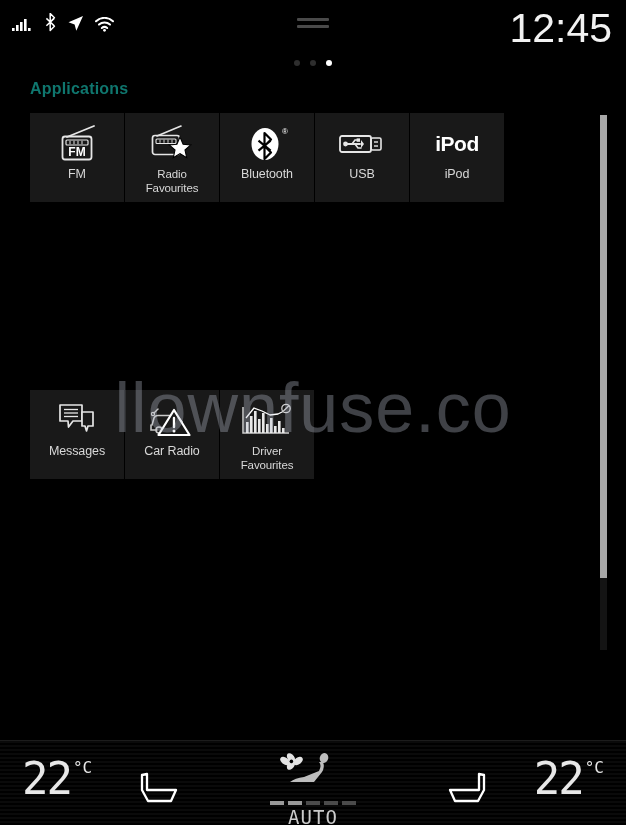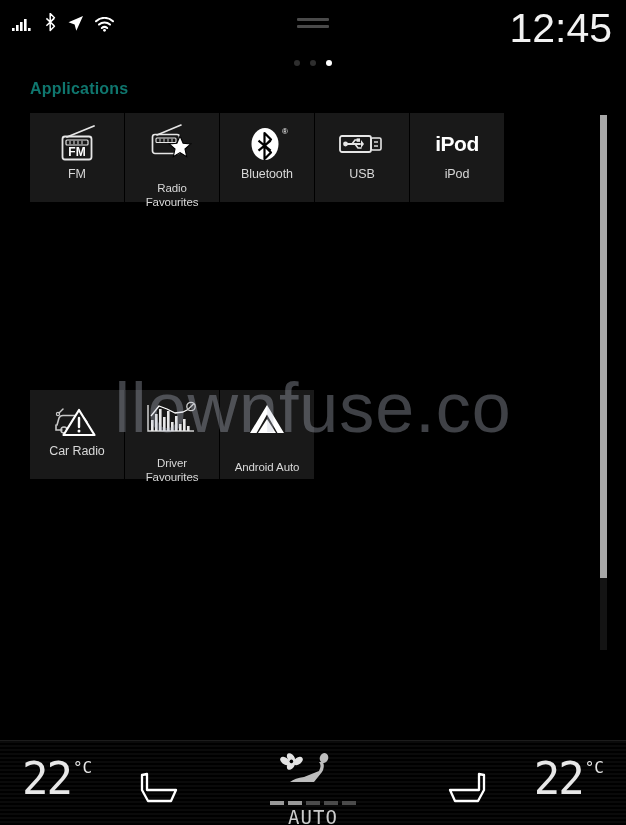--- a/index.html
+++ b/index.html
@@ -124,21 +124,21 @@
   }
   .tile-label {
     font-size: 12.5px;
     line-height: 14px;
     color: #d8d8d8;
     text-align: center;
     width: 94px;
     white-space: pre-line;
     letter-spacing: -.1px;
   }
-  .tile-label.small { font-size: 11.5px; margin-top: 16px; }
+  .tile-label.small { font-size: 11.5px; }
 
   
   .ipod-word {
     font-size: 21px;
     font-weight: bold;
     color: #ffffff;
     letter-spacing: -.5px;
   }
 
   
@@ -384,20 +384,32 @@
     <div class="tile">
       <div class="tile-icon">
         <span class="ipod-word">iPod</span>
       </div>
       <div class="tile-label">iPod</div>
     </div>
   </div>
 
   <div class="app-row" id="row-2">
 
+    <div class="tile">
+      <div class="tile-icon">
+        <svg width="44" height="38" viewBox="0 0 44 38">
+          <path d="M5 3 L27 3 L27 19 L18 19 L13.5 25 L13 19 L5 19 Z" stroke="#e6e6e6" stroke-width="1.7" fill="none" stroke-linejoin="round"></path>
+          <line x1="9" y1="7.5" x2="23" y2="7.5" stroke="#e6e6e6" stroke-width="1.3"></line>
+          <line x1="9" y1="11" x2="23" y2="11" stroke="#e6e6e6" stroke-width="1.3"></line>
+          <line x1="9" y1="14.5" x2="23" y2="14.5" stroke="#e6e6e6" stroke-width="1.3"></line>
+          <path d="M27 10 L38 10 L38 24 L33 24 L31.5 29 L30 24 L27 24 Z" stroke="#e6e6e6" stroke-width="1.7" fill="#191919" stroke-linejoin="round"></path>
+        </svg>
+      </div>
+      <div class="tile-label">Messages</div>
+    </div>
 
     <div class="tile">
       <div class="tile-icon">
         <svg width="48" height="40" viewBox="0 0 48 40">
           <path d="M4 24 L6 17 Q7 14.5 10 14.5 L26 14.5 Q29 14.5 31 17 L34 21" stroke="#c9c9c9" stroke-width="1.6" fill="none" stroke-linecap="round"></path>
           <path d="M3 24 L3 29 L9 29" stroke="#c9c9c9" stroke-width="1.6" fill="none" stroke-linecap="round"></path>
           <circle cx="11" cy="29" r="3" stroke="#c9c9c9" stroke-width="1.6" fill="none"></circle>
           <circle cx="27" cy="29" r="3" stroke="#c9c9c9" stroke-width="1.6" fill="none"></circle>
           <path d="M14 29 L24 29" stroke="#c9c9c9" stroke-width="1.4"></path>
           <path d="M6 12 L10 8" stroke="#c9c9c9" stroke-width="1.4" stroke-linecap="round"></path>
@@ -428,29 +440,20 @@
           <circle cx="45" cy="6.5" r="4.2" stroke="#d0d0d0" stroke-width="1.3" fill="#191919"></circle>
           <line x1="42.2" y1="9.3" x2="47.8" y2="3.7" stroke="#d0d0d0" stroke-width="1.3"></line>
         </svg>
       </div>
       <div class="tile-label small">Driver
 Favourites</div>
     </div>
 
 
 
-    <div class="tile">
-      <div class="tile-icon">
-        <svg width="42" height="38" viewBox="0 0 42 38">
-          <path d="M21 3 L38 31 L31.5 31 L21 12.5 L10.5 31 L4 31 Z" fill="#ffffff"></path>
-          <path d="M21 17 L30 31 L12 31 Z" fill="#ffffff"></path>
-        </svg>
-      </div>
-      <div class="tile-label small">Android Auto</div>
-    </div>
   </div>
 
   <div id="watermark">llownfuse.co</div>
 
   <div id="scrollbar-track">
     <div id="scrollbar-thumb"></div>
   </div>
 
   <div id="climate-bar">
 

